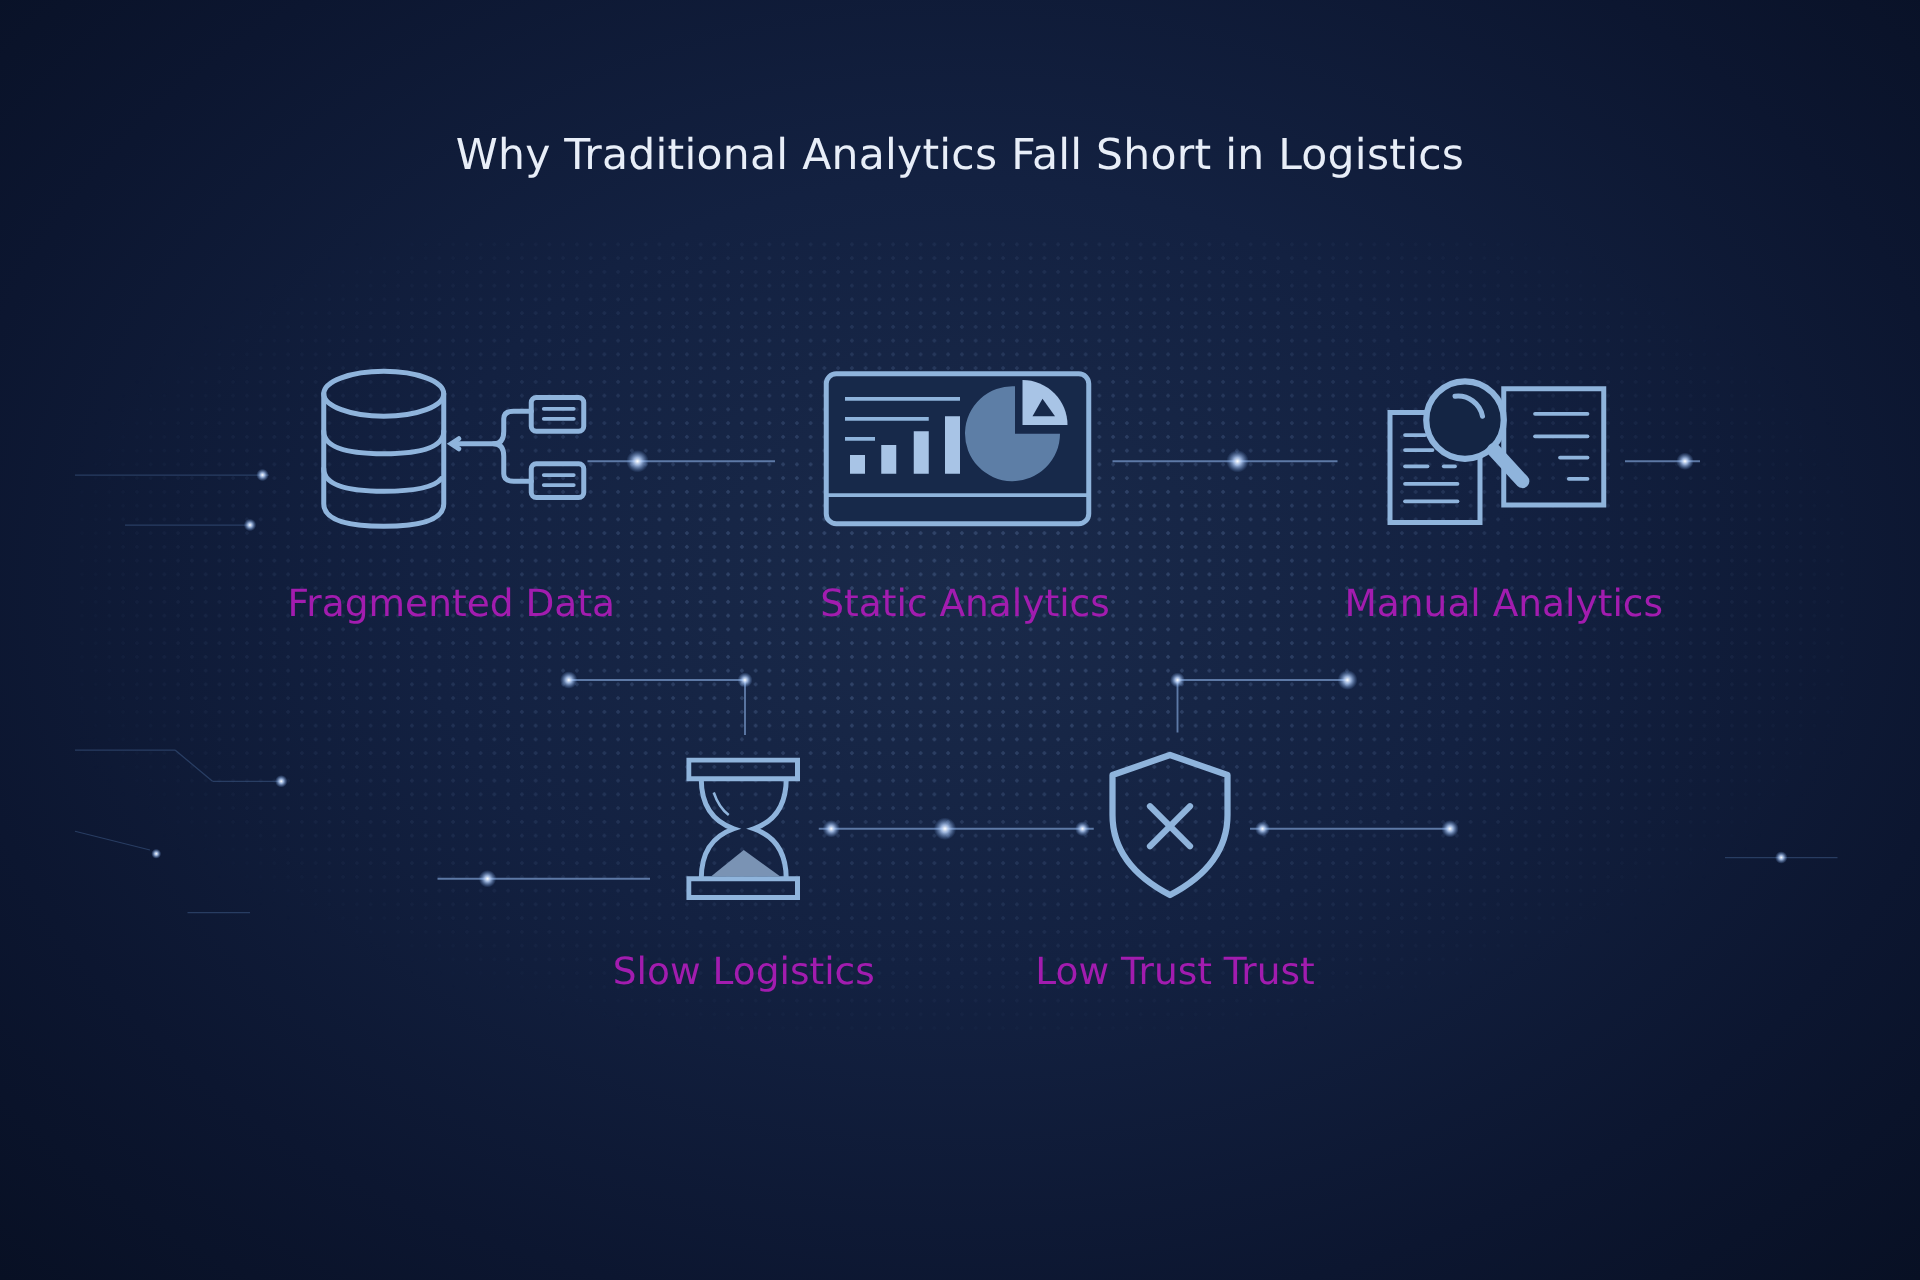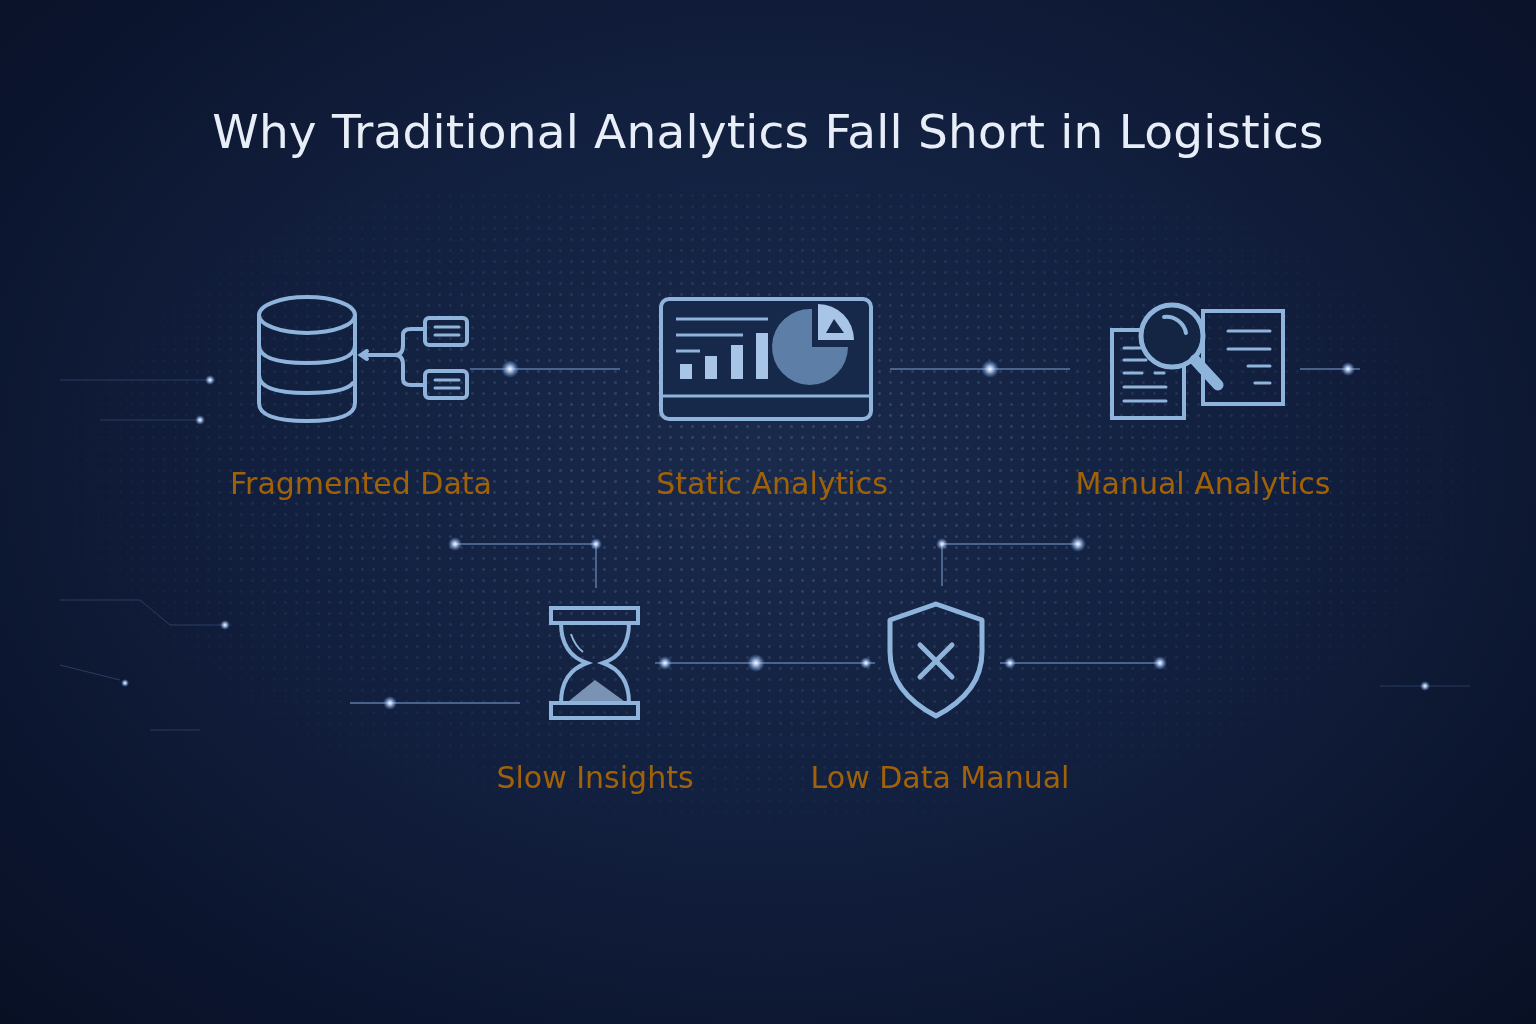--- a/index.html
+++ b/index.html
@@ -10,25 +10,25 @@
   }
   .dots {
     position:absolute; left:60px; top:190px; width:1420px; height:640px;
     background-image: radial-gradient(circle, rgba(120,150,200,0.28) 1.2px, transparent 1.6px);
     background-size: 11px 11px;
     -webkit-mask-image: radial-gradient(ellipse at 50% 45%, rgba(0,0,0,0.9) 20%, rgba(0,0,0,0.35) 55%, transparent 75%);
             mask-image: radial-gradient(ellipse at 50% 45%, rgba(0,0,0,0.9) 20%, rgba(0,0,0,0.35) 55%, transparent 75%);
   }
   .title {
     position:absolute; top:104px; left:0; width:1536px; text-align:center;
-    color:#e8eef8; font-size:47px; font-weight:400; letter-spacing:0.2px;
+    color:#e8eef8; font-size:34px; font-weight:400; letter-spacing:0.2px;
     font-family:"DejaVu Sans", sans-serif;
   }
   .label {
-    position:absolute; color:#a16207; font-size:30px; text-align:center; width:400px;
+    position:absolute; color:#a21caf; font-size:30px; text-align:center; width:400px;
     font-family:"DejaVu Sans", sans-serif;
   }
   svg.overlay { position:absolute; left:0; top:0; }
   .icon { position:absolute; }
 </style>
 </head>
 <body>
 
 <div class="dots"></div>
 
@@ -149,22 +149,22 @@
 <svg class="icon" style="left:549px;top:606px" width="92" height="114" viewBox="0 0 92 114">
   <g stroke="#8fb4dc" stroke-width="4" fill="none">
     <rect x="2" y="2" width="87" height="15"></rect>
     <rect x="2" y="97" width="87" height="15"></rect>
     <path d="M12 17 Q12 48 38 57 Q12 66 12 97"></path>
     <path d="M80 17 Q80 48 54 57 Q80 66 80 97"></path>
   </g>
   <path d="M20 95 L46 74 L75 95 Z" fill="#7a93b4"></path>
   <path d="M22 28 Q26 40 34 46" stroke="#8fb4dc" stroke-width="2" fill="none"></path>
 </svg>
-<div class="label" style="left:395px;top:760px">Slow Insights</div>
+<div class="label" style="left:395px;top:760px">Slow Logistics</div>
 
 <svg class="icon" style="left:884px;top:600px" width="104" height="122" viewBox="0 0 104 122">
   <path d="M52 4 L98 20 V52 Q98 92 52 116 Q6 92 6 52 V20 Z" stroke="#8fb4dc" stroke-width="5" fill="none" stroke-linejoin="round"></path>
   <g stroke="#8fb4dc" stroke-width="5" stroke-linecap="round">
     <line x1="36" y1="45" x2="68" y2="77"></line>
     <line x1="68" y1="45" x2="36" y2="77"></line>
   </g>
 </svg>
-<div class="label" style="left:740px;top:760px">Low Data Manual</div>
+<div class="label" style="left:740px;top:760px">Low Trust Trust</div>
 
 </body></html>

